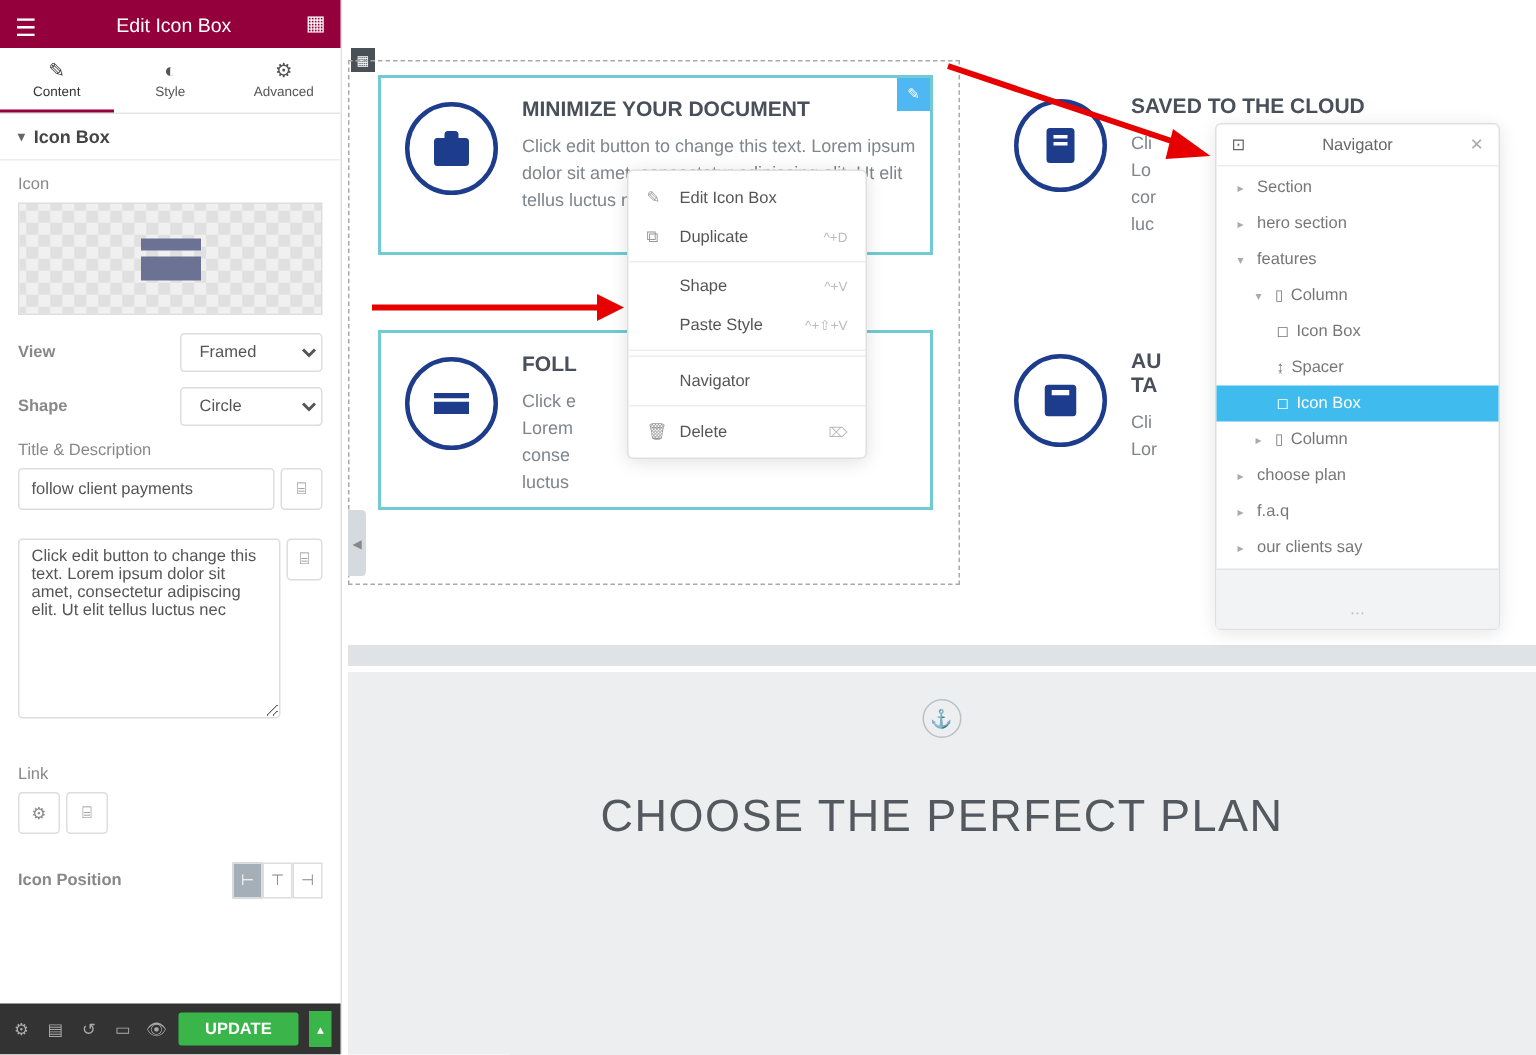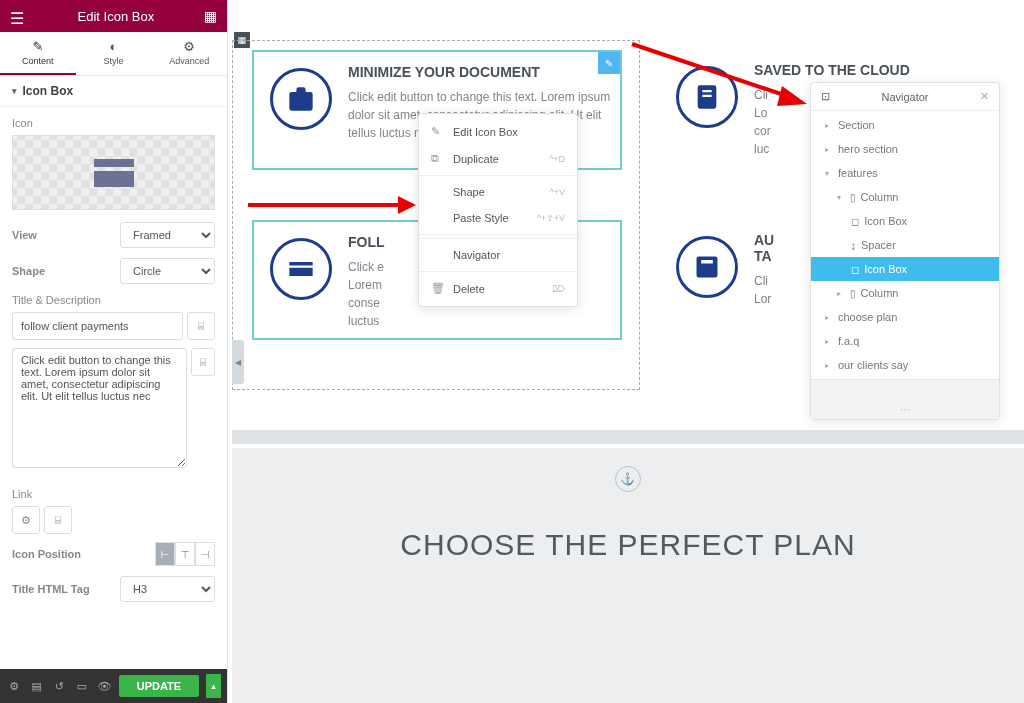--- a/index.html
+++ b/index.html
@@ -23,21 +23,21 @@
 
 .sb-body { flex: 1; overflow-y: auto; padding: 10px 12px; }
 .sb-label { font-size: 11px; color: #888; margin-bottom: 6px; }
 .icon-preview { width: 100%; height: 75px; background: repeating-conic-gradient(#e0e0e0 0% 25%, #f0f0f0 0% 50%) 50% / 16px 16px; display: flex; align-items: center; justify-content: center; margin-bottom: 12px; border: 1px solid #ddd; }
 .icon-preview svg { width: 48px; height: 48px; fill: #6c7293; }
 
 .sb-row { display: flex; align-items: center; justify-content: space-between; margin-bottom: 10px; }
 .sb-row label { font-size: 11px; color: #888; font-weight: bold; }
 .sb-select, .sb-input, .sb-textarea { font-size: 11px; padding: 5px 8px; border: 1px solid #ddd; border-radius: 3px; color: #555; background: #fff; }
 .sb-select { width: 95px; }
-.sb-title-row { display: flex; gap: 4px; margin-bottom: 8px; }
+.sb-title-row { display: flex; gap: 4px; margin-bottom: 19px; }
 .sb-title-row input { flex: 1; }
 .sb-title-row .sq { width: 28px; height: 28px; border: 1px solid #ddd; border-radius: 3px; display: flex; align-items: center; justify-content: center; font-size: 11px; color: #888; cursor: pointer; }
 .sb-textarea { width: 100%; height: 120px; resize: vertical; margin-bottom: 12px; }
 
 .icon-pos-group { display: flex; }
 .icon-pos-btn { width: 20px; height: 24px; border: 1px solid #ddd; display: flex; align-items: center; justify-content: center; font-size: 10px; color: #888; cursor: pointer; }
 .icon-pos-btn.active { background: #a4afb7; color: #fff; }
 
 .sb-footer { height: 34px; background: #333; display: flex; align-items: center; padding: 0 6px; gap: 6px; }
 .sb-footer .fb { width: 20px; height: 20px; display: flex; align-items: center; justify-content: center; color: #aaa; font-size: 11px; cursor: pointer; }
@@ -148,24 +148,20 @@
       <div class="sq">⌸</div>
     </div>
     <div class="sb-row">
       <label>Icon Position</label>
       <div class="icon-pos-group">
         <div class="icon-pos-btn active">⊢</div>
         <div class="icon-pos-btn">⊤</div>
         <div class="icon-pos-btn">⊣</div>
       </div>
     </div>
-    <div class="sb-row">
-      <label>Title HTML Tag</label>
-      <select class="sb-select"><option>H3</option></select>
-    </div>
   </div>
   <div class="sb-footer">
     <div class="fb">⚙</div>
     <div class="fb">▤</div>
     <div class="fb">↺</div>
     <div class="fb">▭</div>
     <div class="fb">👁</div>
     <button class="update">UPDATE</button>
     <div class="upd-dd">▴</div>
   </div>

